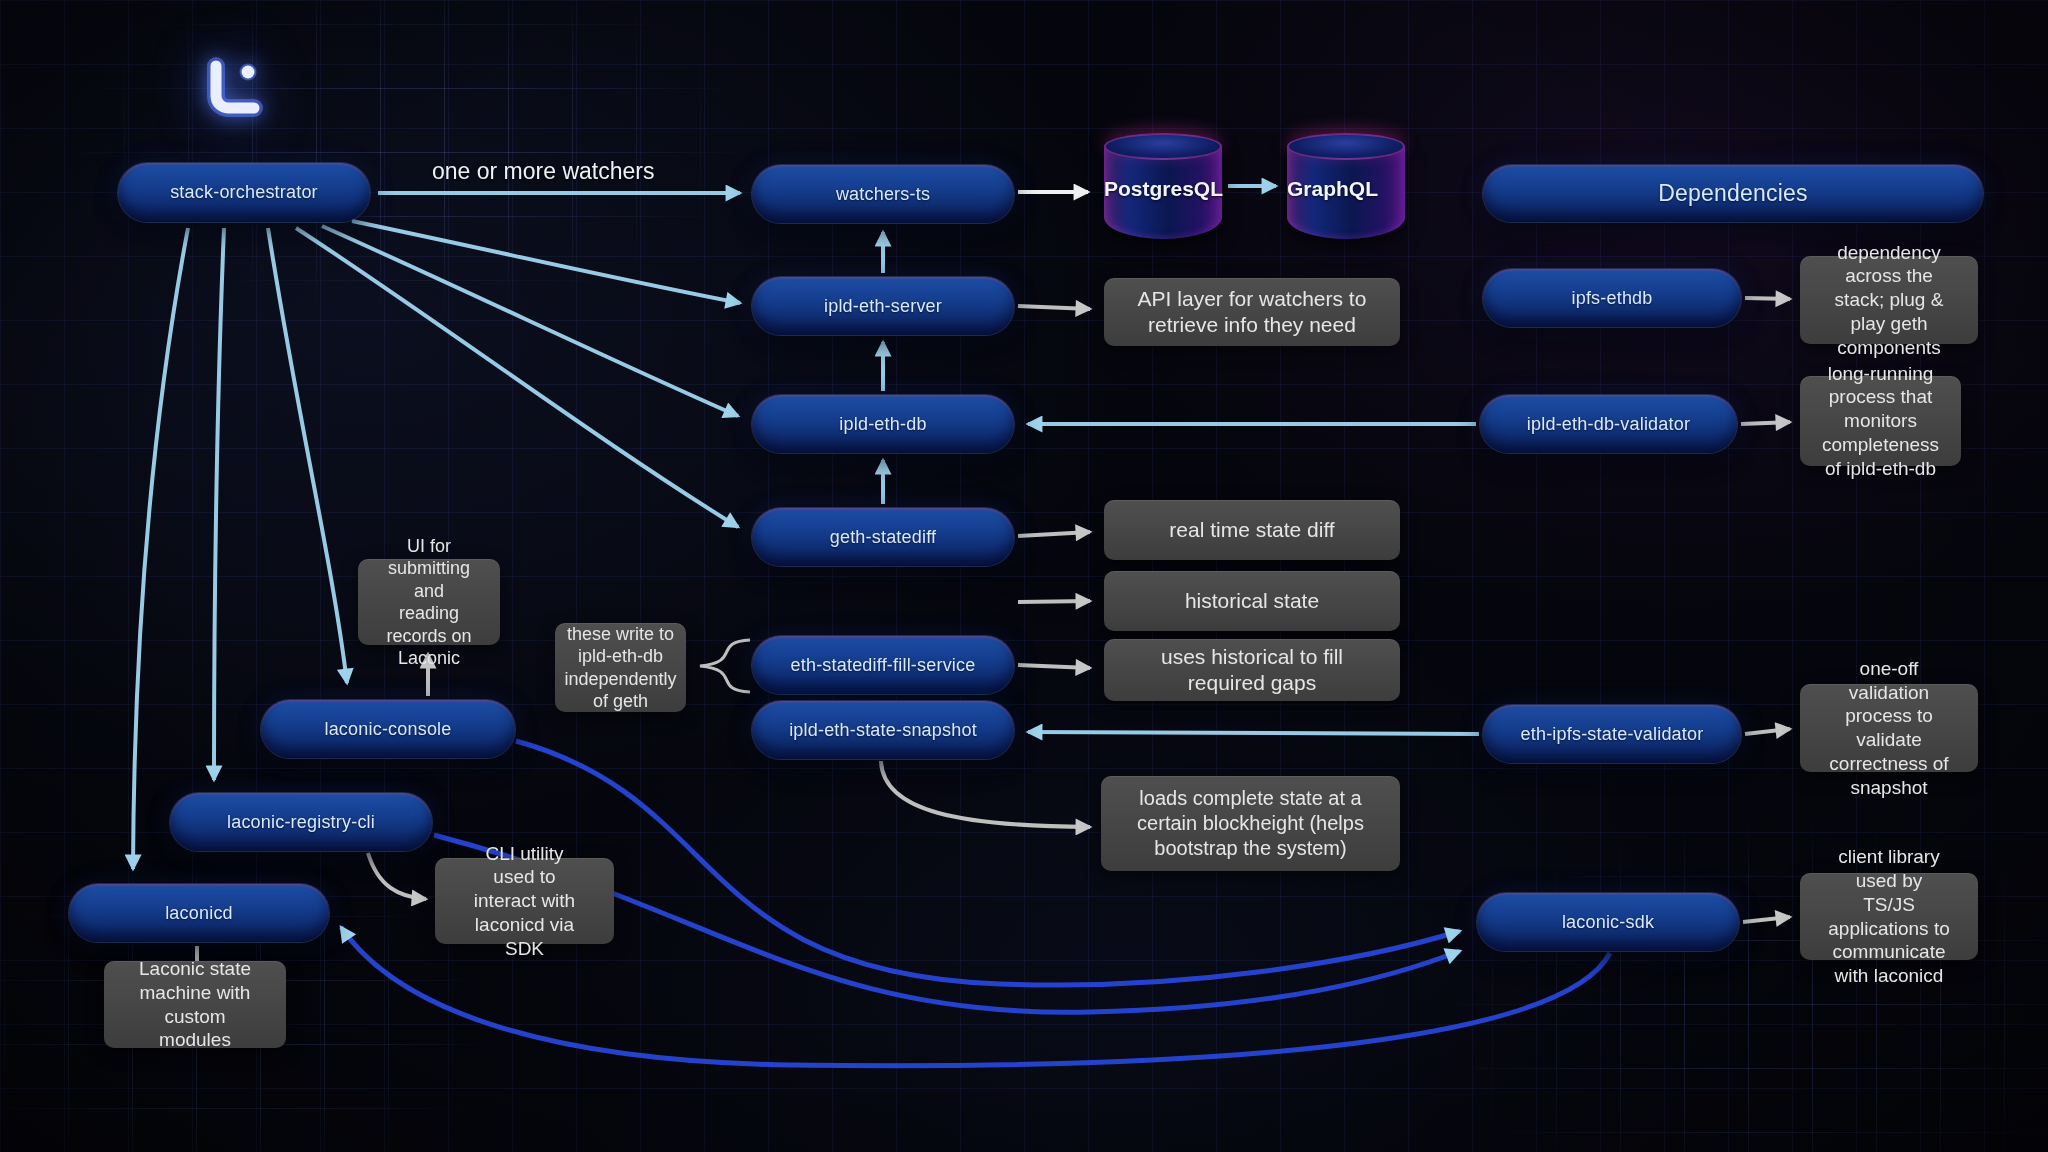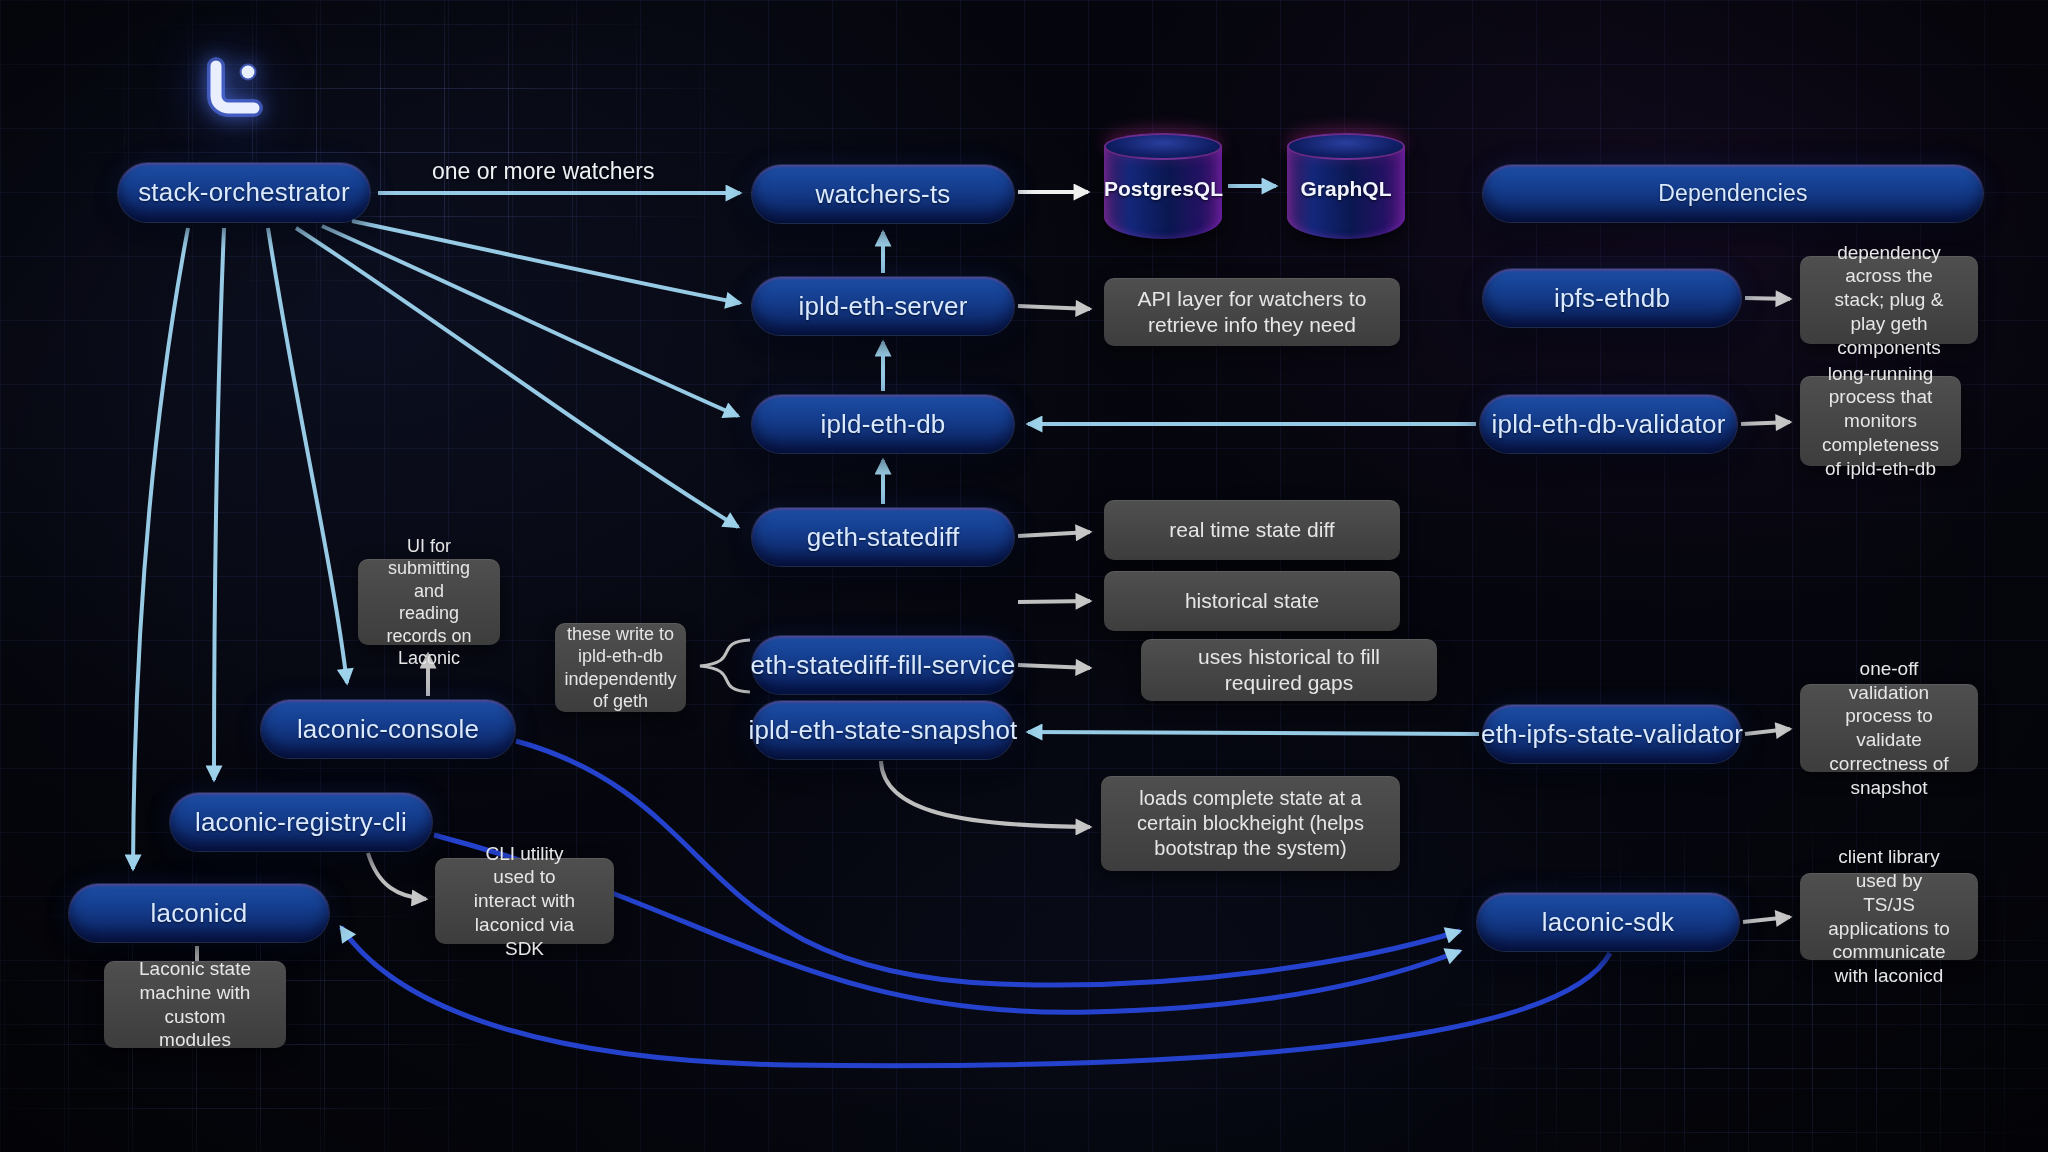--- a/index.html
+++ b/index.html
@@ -31,21 +31,21 @@
   .vignette{
     position:absolute;inset:0;pointer-events:none;
     background:radial-gradient(1500px 950px at 50% 45%, transparent 55%, rgba(0,0,0,0.55) 100%);
   }
   .streak{position:absolute;width:5px;filter:blur(1px);pointer-events:none;}
   .streak.left{left:0;top:140;height:440;background:linear-gradient(180deg,transparent,rgba(255,60,95,0.45) 30%,rgba(150,60,255,0.35) 70%,transparent);}
   .streak.right{right:0;top:110;height:540;background:linear-gradient(180deg,transparent,rgba(255,60,140,0.35) 25%,rgba(110,45,255,0.35) 75%,transparent);}
 
   .pill{
     position:absolute;display:flex;align-items:center;justify-content:center;
-    border-radius:32px;color:#d9e9ff;font-size:26px;letter-spacing:0.2px;
+    border-radius:32px;color:#d9e9ff;font-size:18px;letter-spacing:0.2px;
     background:linear-gradient(180deg,#1d4fa6 0%,#153e8f 38%,#0a1f5b 100%);
     box-shadow:
       0 0 0 1px rgba(90,125,205,0.30),
       0 8px 22px rgba(0,0,0,0.60),
       0 0 26px rgba(35,80,200,0.18),
       inset 0 2px 3px -1px rgba(235,70,130,0.40),
       inset 0 -8px 14px rgba(0,0,25,0.55);
     text-shadow:0 1px 2px rgba(0,0,0,0.6);
     white-space:nowrap;
   }
@@ -68,21 +68,21 @@
     box-shadow:inset 6px 0 12px -4px rgba(200,70,220,0.45), inset -6px 0 12px -4px rgba(140,50,230,0.45), 0 8px 18px rgba(0,0,0,0.6);
   }
   .cyl .top{
     position:absolute;left:0;right:0;top:0;height:27px;border-radius:50%;
     background:radial-gradient(ellipse at 50% 35%, #2a3f9e 0%, #101f66 60%, #0a1448 100%);
     border:2px solid rgba(185,55,170,0.55);box-sizing:border-box;
     box-shadow:0 -4px 16px rgba(210,45,150,0.35);
   }
   .cyl .lbl{
     position:absolute;left:0;right:0;top:50%;transform:translateY(-38%);
-    text-align:center;color:#f2f5ff;font-size:21px;font-weight:bold;
+    text-align:left;color:#f2f5ff;font-size:21px;font-weight:bold;
     text-shadow:0 1px 3px rgba(0,0,0,0.8);
   }
   svg.edges{position:absolute;inset:0;pointer-events:none;}
   .logo{position:absolute;filter:drop-shadow(0 0 10px rgba(90,130,255,0.75)) drop-shadow(0 0 26px rgba(60,100,255,0.45));}
 </style>
 </head>
 <body>
 
 <div id="canvas">
   <div class="grid"></div>
@@ -185,21 +185,21 @@
   <div class="pill" style="left:1483px;top:269px;width:258px;height:58px;">ipfs-ethdb</div>
   <div class="pill" style="left:1480px;top:395px;width:257px;height:58px;">ipld-eth-db-validator</div>
   <div class="pill" style="left:1483px;top:705px;width:258px;height:58px;">eth-ipfs-state-validator</div>
   <div class="pill" style="left:1477px;top:893px;width:262px;height:58px;">laconic-sdk</div>
 
   <div class="note" style="left:1104px;top:278px;width:296px;height:68px;font-size:21px;">API layer for watchers to retrieve info they need</div>
   <div class="note" style="left:1800px;top:256px;width:178px;height:88px;">dependency across the stack; plug &amp; play geth components</div>
   <div class="note" style="left:1800px;top:376px;width:161px;height:90px;">long-running process that monitors completeness of ipld-eth-db</div>
   <div class="note" style="left:1104px;top:500px;width:296px;height:60px;font-size:21px;">real time state diff</div>
   <div class="note" style="left:1104px;top:571px;width:296px;height:60px;font-size:21px;">historical state</div>
-  <div class="note" style="left:1104px;top:639px;width:296px;height:62px;font-size:21px;margin-left:37px;">uses historical to fill required gaps</div>
+  <div class="note" style="left:1104px;top:639px;width:296px;height:62px;font-size:21px;">uses historical to fill required gaps</div>
   <div class="note" style="left:358px;top:559px;width:142px;height:86px;font-size:18px;">UI for submitting and reading records on Laconic</div>
   <div class="note" style="left:555px;top:623px;width:131px;height:89px;font-size:18px;">these write to ipld-eth-db independently of geth</div>
   <div class="note" style="left:1101px;top:776px;width:299px;height:95px;font-size:20px;">loads complete state at a certain blockheight (helps bootstrap the system)</div>
   <div class="note" style="left:1800px;top:684px;width:178px;height:88px;">one-off validation process to validate correctness of snapshot</div>
   <div class="note" style="left:435px;top:858px;width:179px;height:86px;">CLI utility used to interact with laconicd via SDK</div>
   <div class="note" style="left:1800px;top:873px;width:178px;height:87px;">client library used by TS/JS applications to communicate with laconicd</div>
   <div class="note" style="left:104px;top:961px;width:182px;height:87px;">Laconic state machine with custom modules</div>
 </div>
 
 </body></html>

